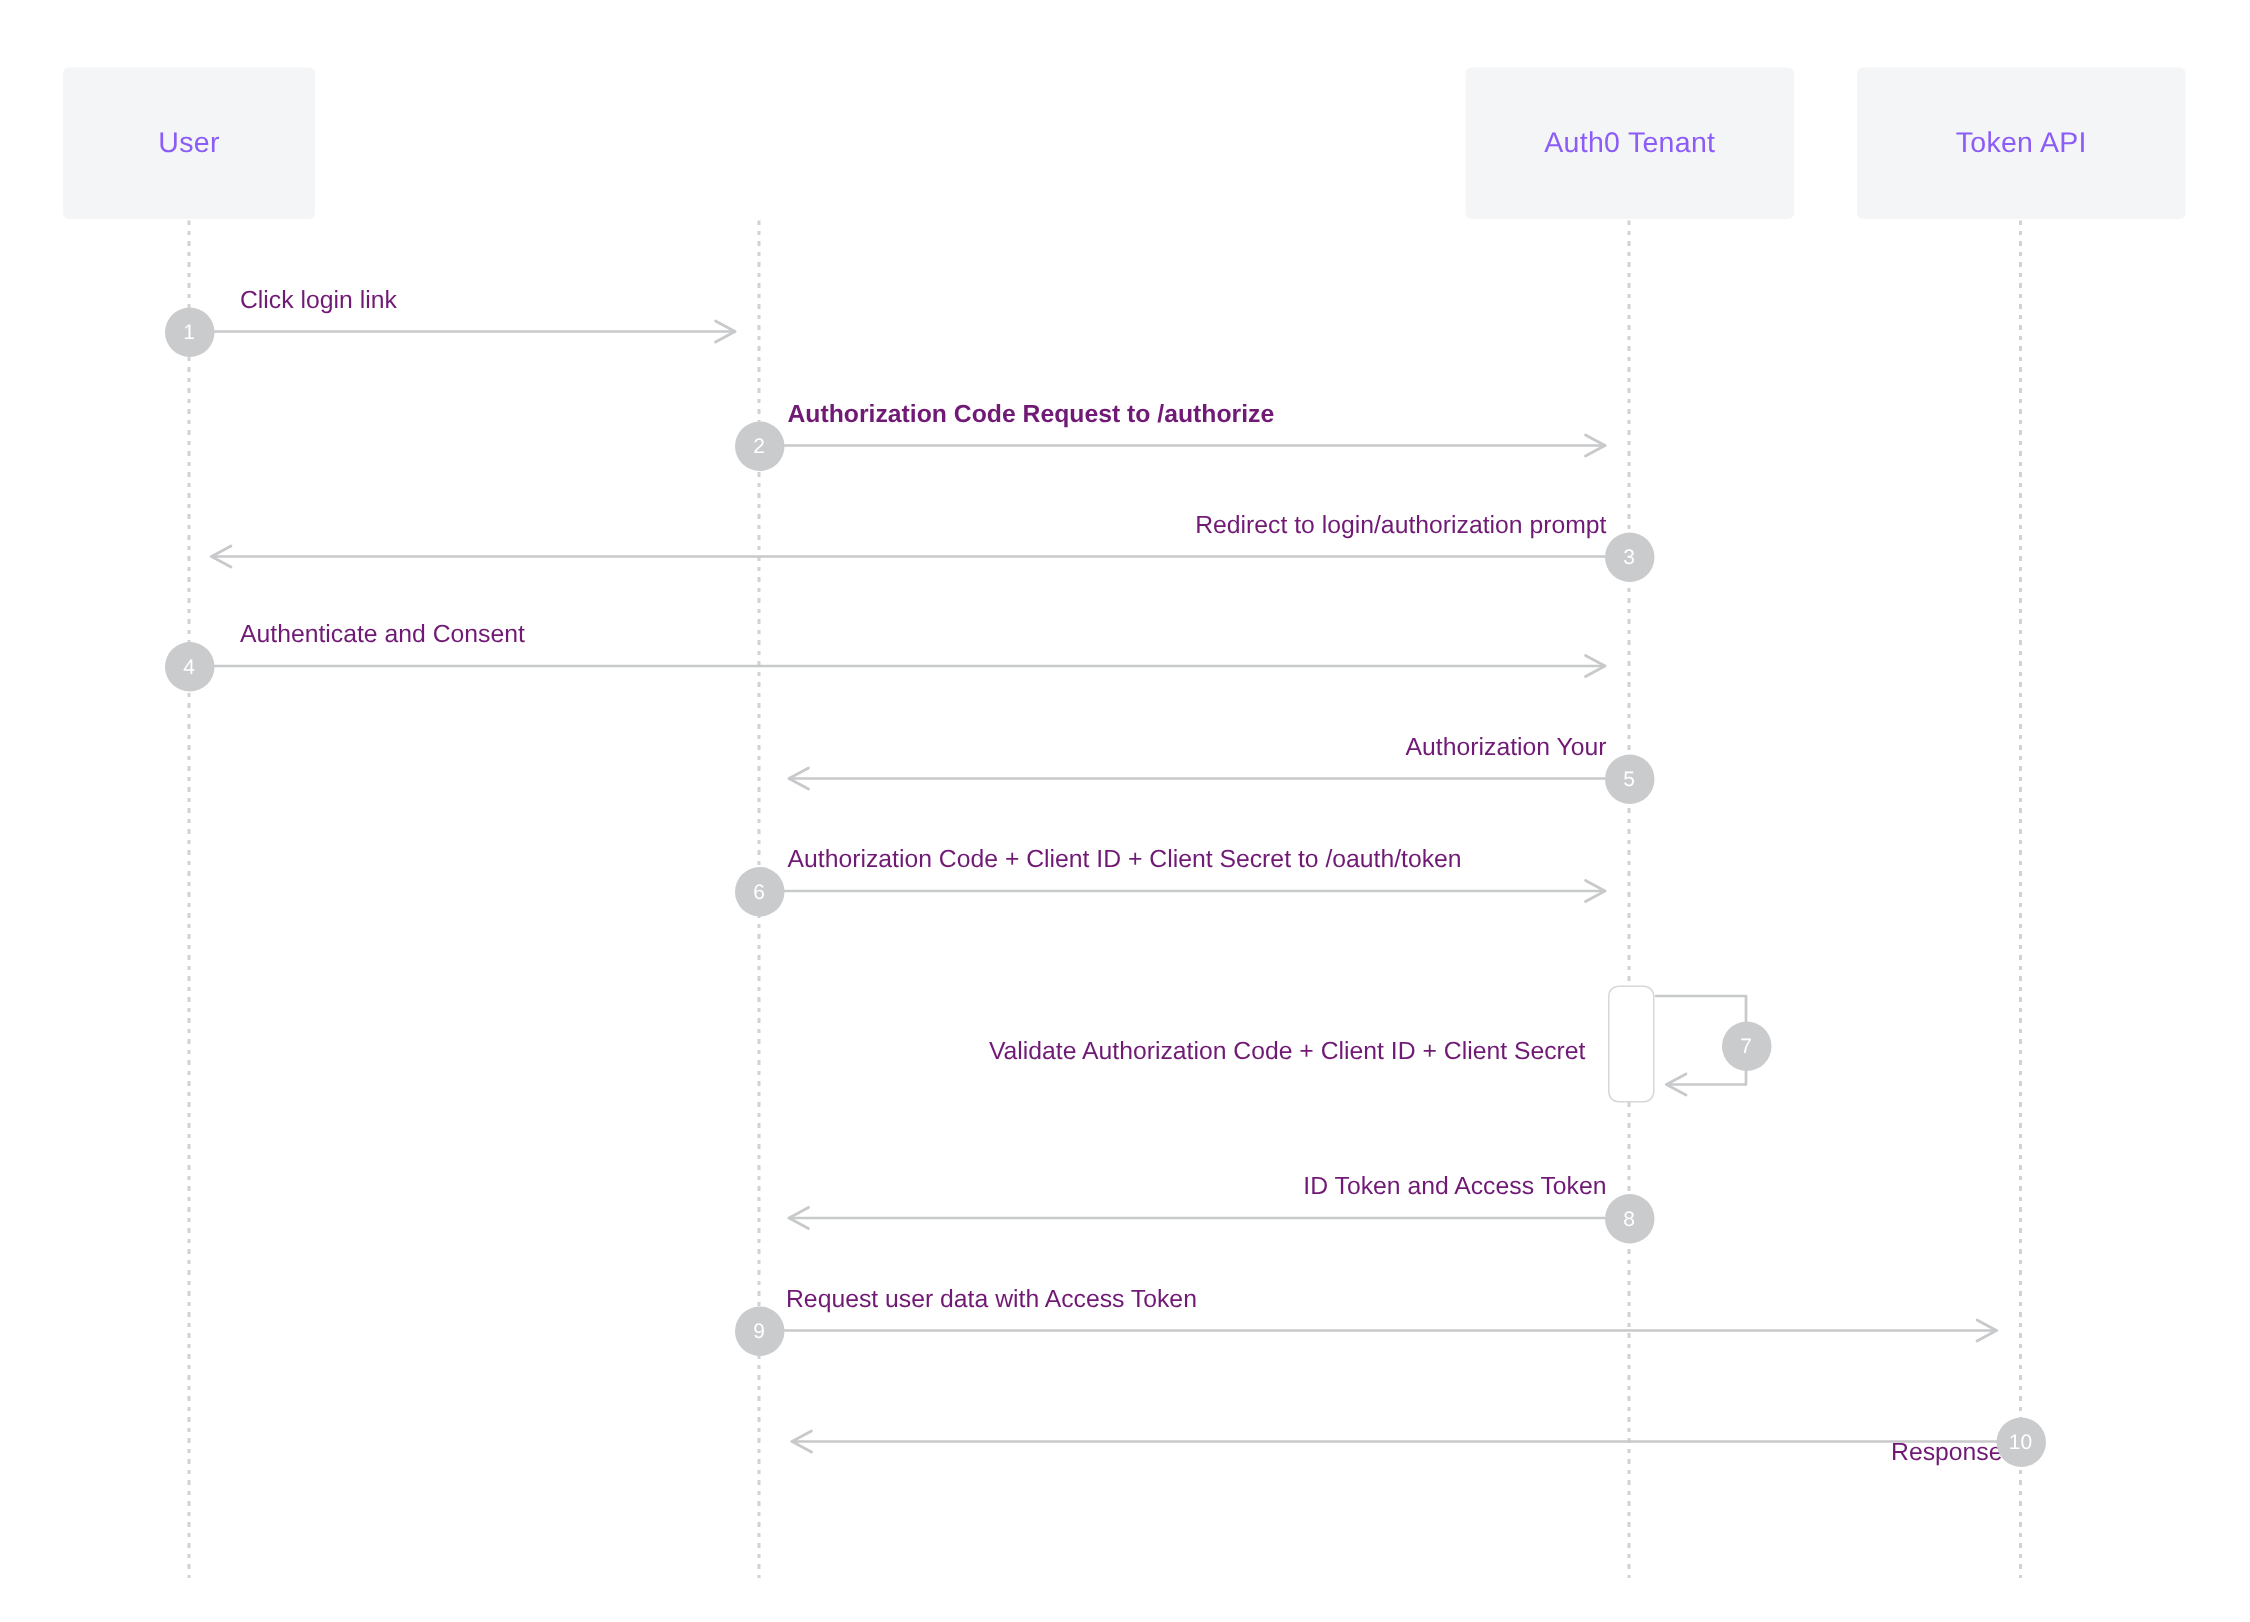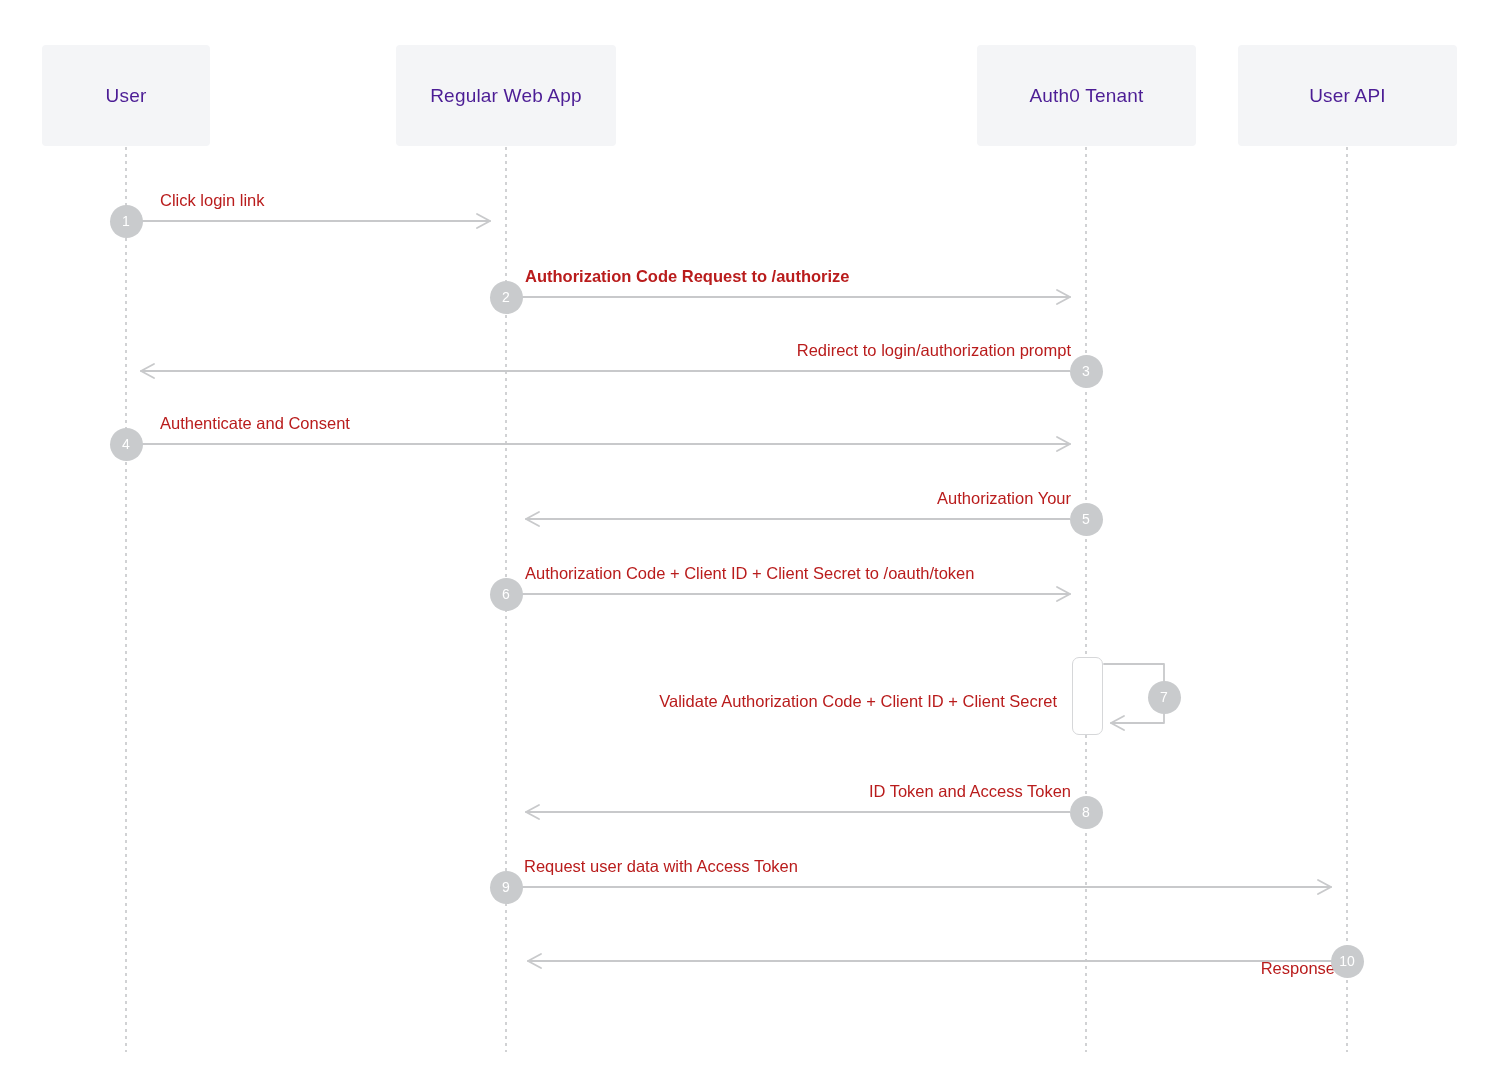--- a/index.html
+++ b/index.html
@@ -13,21 +13,21 @@
   }
   .actor {
     position: absolute;
     top: 45px;
     height: 101px;
     background: #f4f5f7;
     border-radius: 4px;
     display: flex;
     align-items: center;
     justify-content: center;
-    color: #4c1d95;
+    color: #8b5cf6;
     font-size: 19px;
     letter-spacing: 0.2px;
     z-index: 2;
   }
   .lifeline {
     position: absolute;
     top: 147px;
     width: 2px;
     height: 905px;
     background-image: repeating-linear-gradient(to bottom, #d1d2d4 0px, #d1d2d4 3px, transparent 3px, transparent 7px);
@@ -41,21 +41,21 @@
     background: #c9cbcd;
     color: #ffffff;
     font-size: 14px;
     display: flex;
     align-items: center;
     justify-content: center;
     z-index: 4;
   }
   .msg-label {
     position: absolute;
-    color: #b91c1c;
+    color: #701a75;
     font-size: 16.5px;
     line-height: 22px;
     white-space: nowrap;
     z-index: 3;
   }
   .arrow {
     position: absolute;
     z-index: 1;
   }
   .arrow line, .arrow polyline {
@@ -78,28 +78,25 @@
   }
 </style>
 </head>
 <body>
 
 <div class="canvas">
 
   <div class="actor" style="left:42px;   width:168px;">
       <span>User</span>
     </div>
-  <div class="actor" style="left:396px;  width:220px;">
-      <span>Regular Web App</span>
-    </div>
   <div class="actor" style="left:977px;  width:219px;">
       <span>Auth0 Tenant</span>
     </div>
   <div class="actor" style="left:1238px; width:219px;">
-      <span>User API</span>
+      <span>Token API</span>
     </div>
 
   <div class="lifeline" style="left:125px;"></div>
   <div class="lifeline" style="left:505px;"></div>
   <div class="lifeline" style="left:1085px;"></div>
   <div class="lifeline" style="left:1346px;"></div>
 
   <div class="msg-label" style="left:160px; top:189px;">Click login link</div>
   <svg class="arrow" style="left:142px; top:211px;" width="350" height="20">
     <line x1="0" y1="10" x2="348" y2="10"></line>

